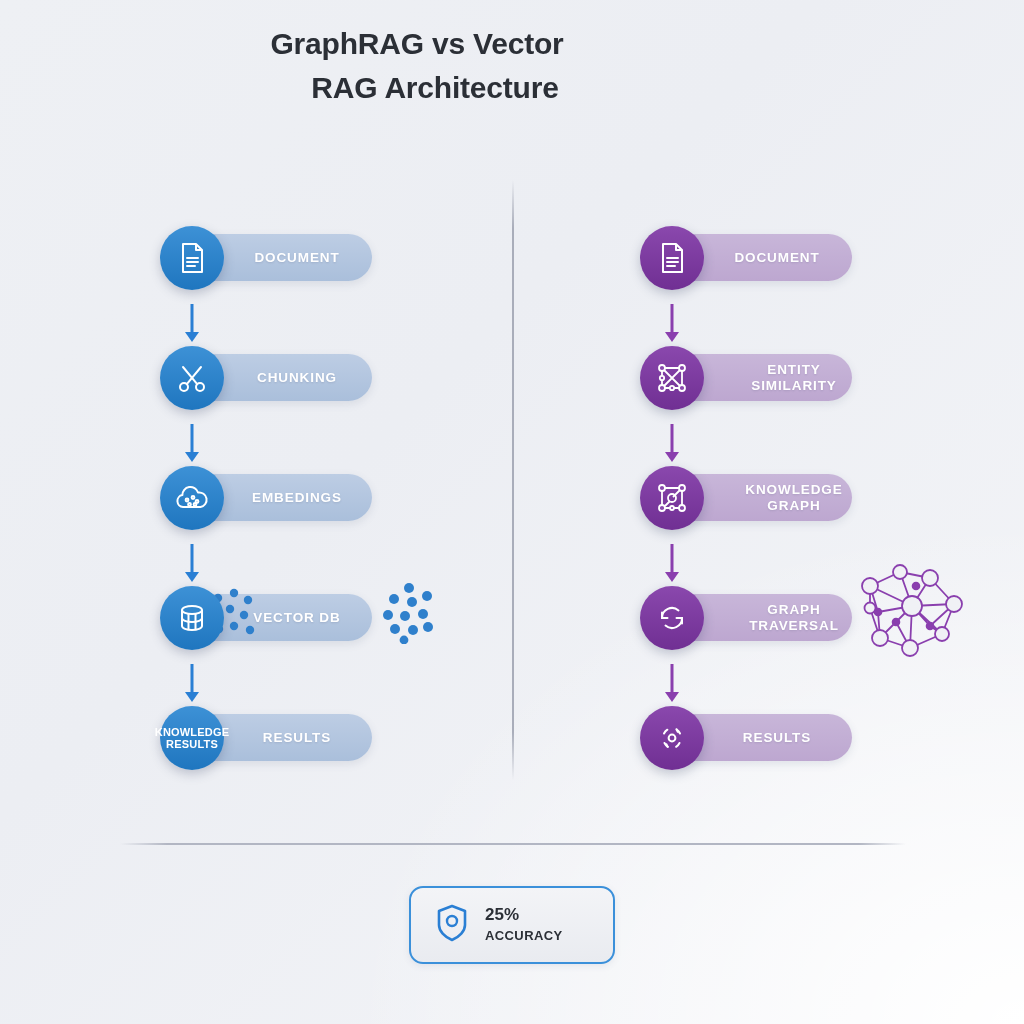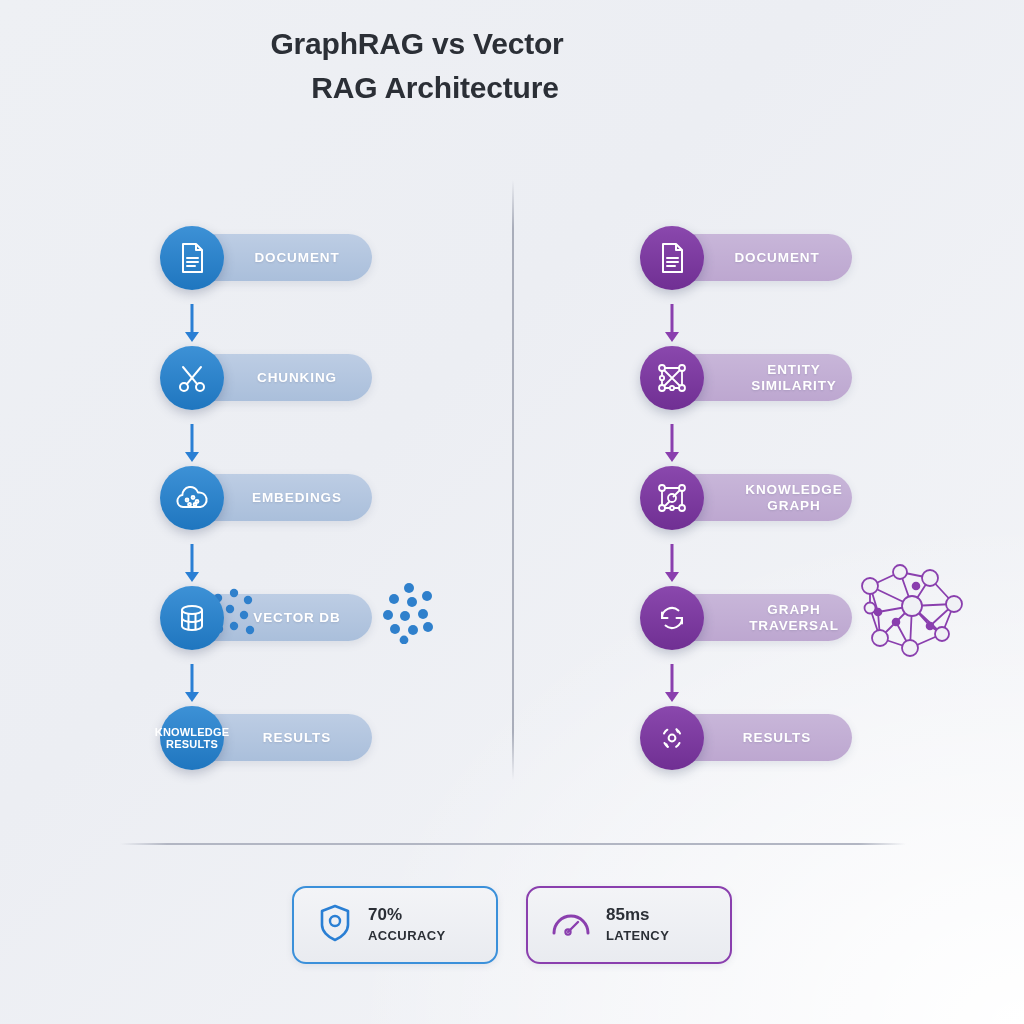--- a/index.html
+++ b/index.html
@@ -383,33 +383,20 @@
   <div class="badges">
 
     <div class="badge accuracy">
       <span>
         <svg width="38" height="40" viewBox="0 0 38 40" fill="none" stroke="#2a7fd4" stroke-width="2.6" stroke-linejoin="round">
           <path d="M19 3L6 8v14c0 6 5.6 12 13 15 7.4-3 13-9 13-15V8z"></path>
           <circle cx="19" cy="18" r="5" stroke-width="2.4"></circle>
         </svg>
       </span>
       <span class="btext">
-        <span class="bval">70%</span>
+        <span class="bval">25%</span>
         <span class="blab">ACCURACY</span>
       </span>
     </div>
 
-    <div class="badge latency">
-      <span>
-        <svg width="42" height="34" viewBox="0 0 42 34" fill="none" stroke="#8a3fae" stroke-width="3" stroke-linecap="round">
-          <path d="M4 27a17 17 0 0 1 34 0"></path>
-          <path d="M18 26l10-10" stroke-width="2.4"></path>
-          <circle cx="18" cy="26" r="2.6" stroke-width="2.2"></circle>
-        </svg>
-      </span>
-      <span class="btext">
-        <span class="bval">85ms</span>
-        <span class="blab">LATENCY</span>
-      </span>
-    </div>
   </div>
 
 </div>
 
 </body></html>

